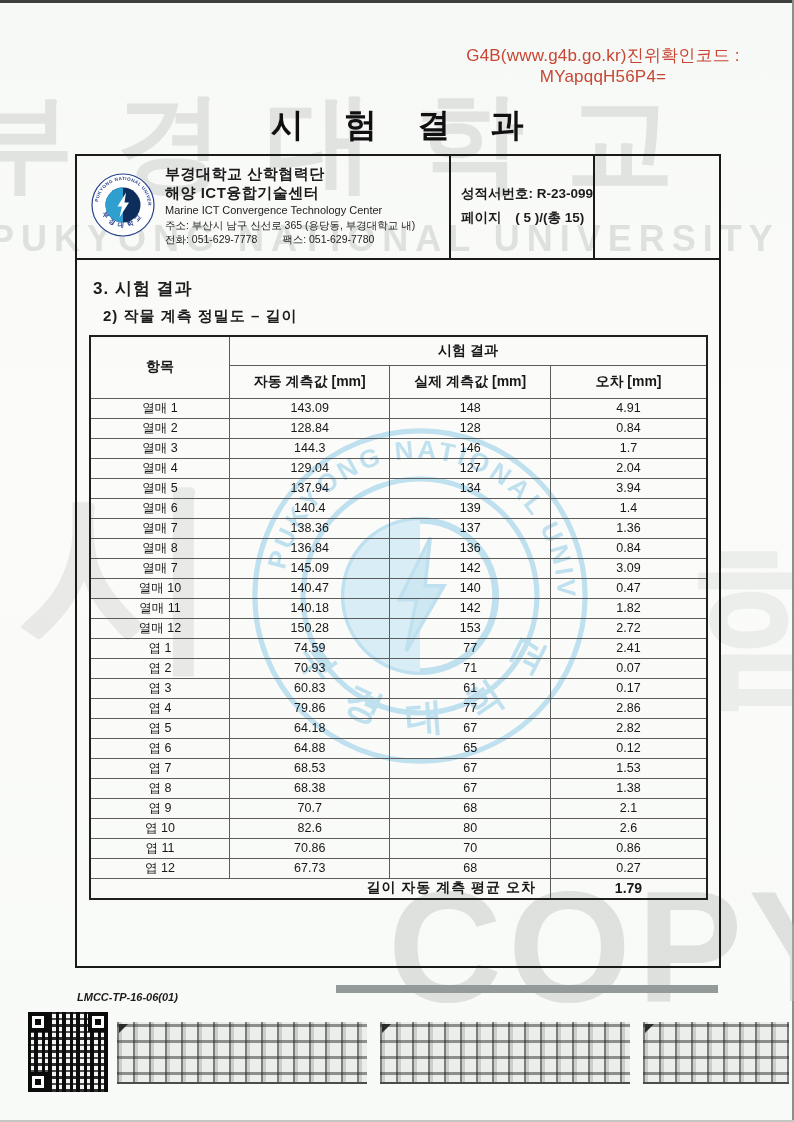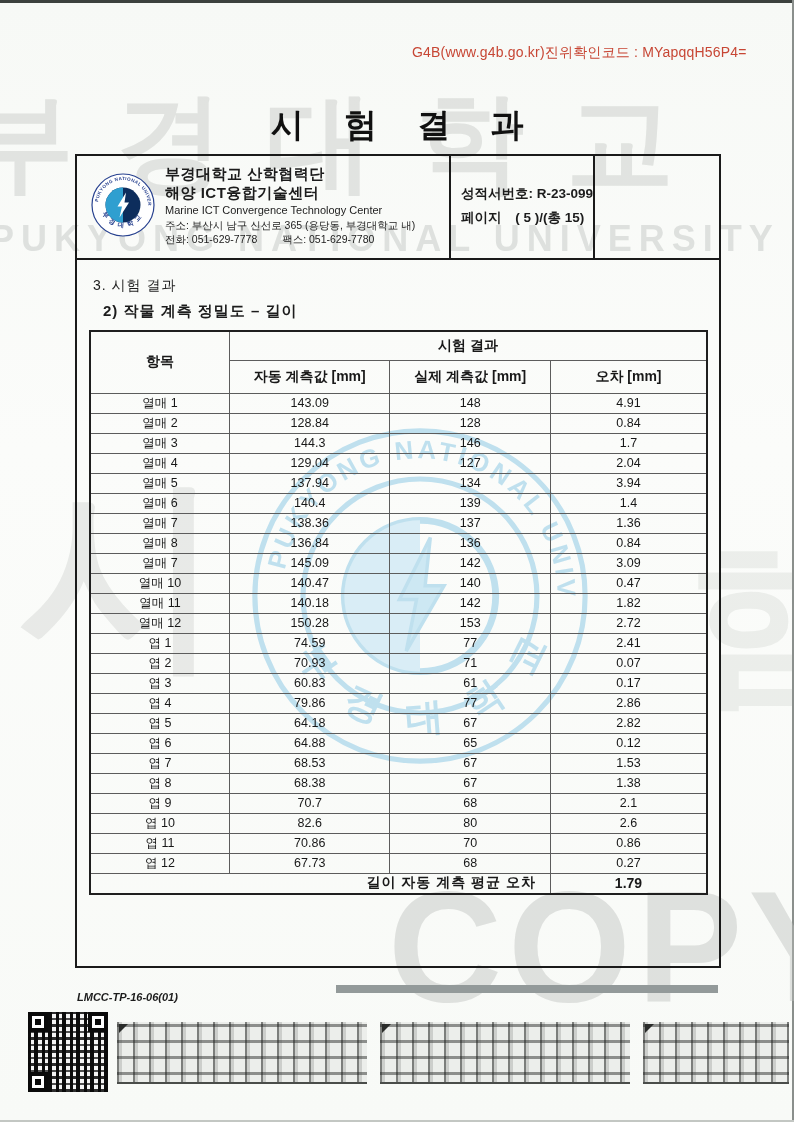--- a/index.html
+++ b/index.html
@@ -21,21 +21,21 @@
   .wm-univ-en{top:218px;left:-10px;font-size:36px;font-weight:bold;letter-spacing:7px;
     color:rgba(160,166,162,.30);}
   .wm-left-char{top:438px;left:18px;font-size:205px;font-weight:bold;color:rgba(150,156,152,.18);}
   .wm-right-char{top:505px;left:688px;font-size:175px;font-weight:bold;color:rgba(150,156,152,.14);}
   .wm-copy{top:856px;left:388px;font-size:158px;font-weight:bold;letter-spacing:6px;
     color:rgba(185,189,186,.42);}
   .wm-emblem{top:424px;left:248px;width:344px;height:344px;}
 
   
   .verify-code{position:absolute;top:44px;left:412px;z-index:2;
-    font-size:14px;letter-spacing:.2px;color:var(--red,#c74634);text-align:center;}
+    font-size:17px;letter-spacing:.2px;color:var(--red,#c74634);text-align:center;}
 
   
   .doc-title{position:absolute;top:103px;left:0;width:100%;text-align:center;z-index:2;
     font-size:33px;font-weight:bold;letter-spacing:16px;color:#101010;text-indent:16px;font-family:Liberation Serif, serif;}
 
   
   .frame{position:absolute;left:75px;top:154px;width:646px;height:814px;z-index:1;
     border:2px solid #1a1a1a;}
   .doc-header{display:flex;height:104px;border-bottom:2px solid #1a1a1a;}
   .org-cell{width:374px;border-right:2px solid #1a1a1a;display:flex;align-items:flex-start;
@@ -49,21 +49,21 @@
   .org-tel .fax{margin-left:22px;}
   .report-cell{width:144px;border-right:2px solid #1a1a1a;padding:26px 0 0 10px;
     font-size:13.5px;line-height:1.8;}
   .report-line{font-weight:bold;white-space:nowrap;}
   .page-line{font-weight:600;white-space:nowrap;}
   .page-line .lbl{margin-right:10px;}
   .empty-cell{flex:1;}
 
   
   .sec{padding:17px 0 0 16px;}
-  .sec-h1{font-size:14px;font-weight:normal;letter-spacing:1px;}
+  .sec-h1{font-size:17px;font-weight:bold;letter-spacing:1px;}
   .sec-h2{font-size:15px;font-weight:bold;letter-spacing:1px;margin:7px 0 0 10px;}
 
   
   table.results{border-collapse:collapse;margin:9px 0 0 12px;width:619px;
     border:2px solid #1f1f1f;background:transparent;}
   .results th,.results td{border:1px solid #5c5c5c;text-align:center;
     font-size:12.5px;color:#181818;padding:0 4px;}
   .results thead th{font-size:14px;font-weight:bold;}
   .results .h-group{height:29px;}
   .results .h-cols th{height:33px;text-align:center;}

